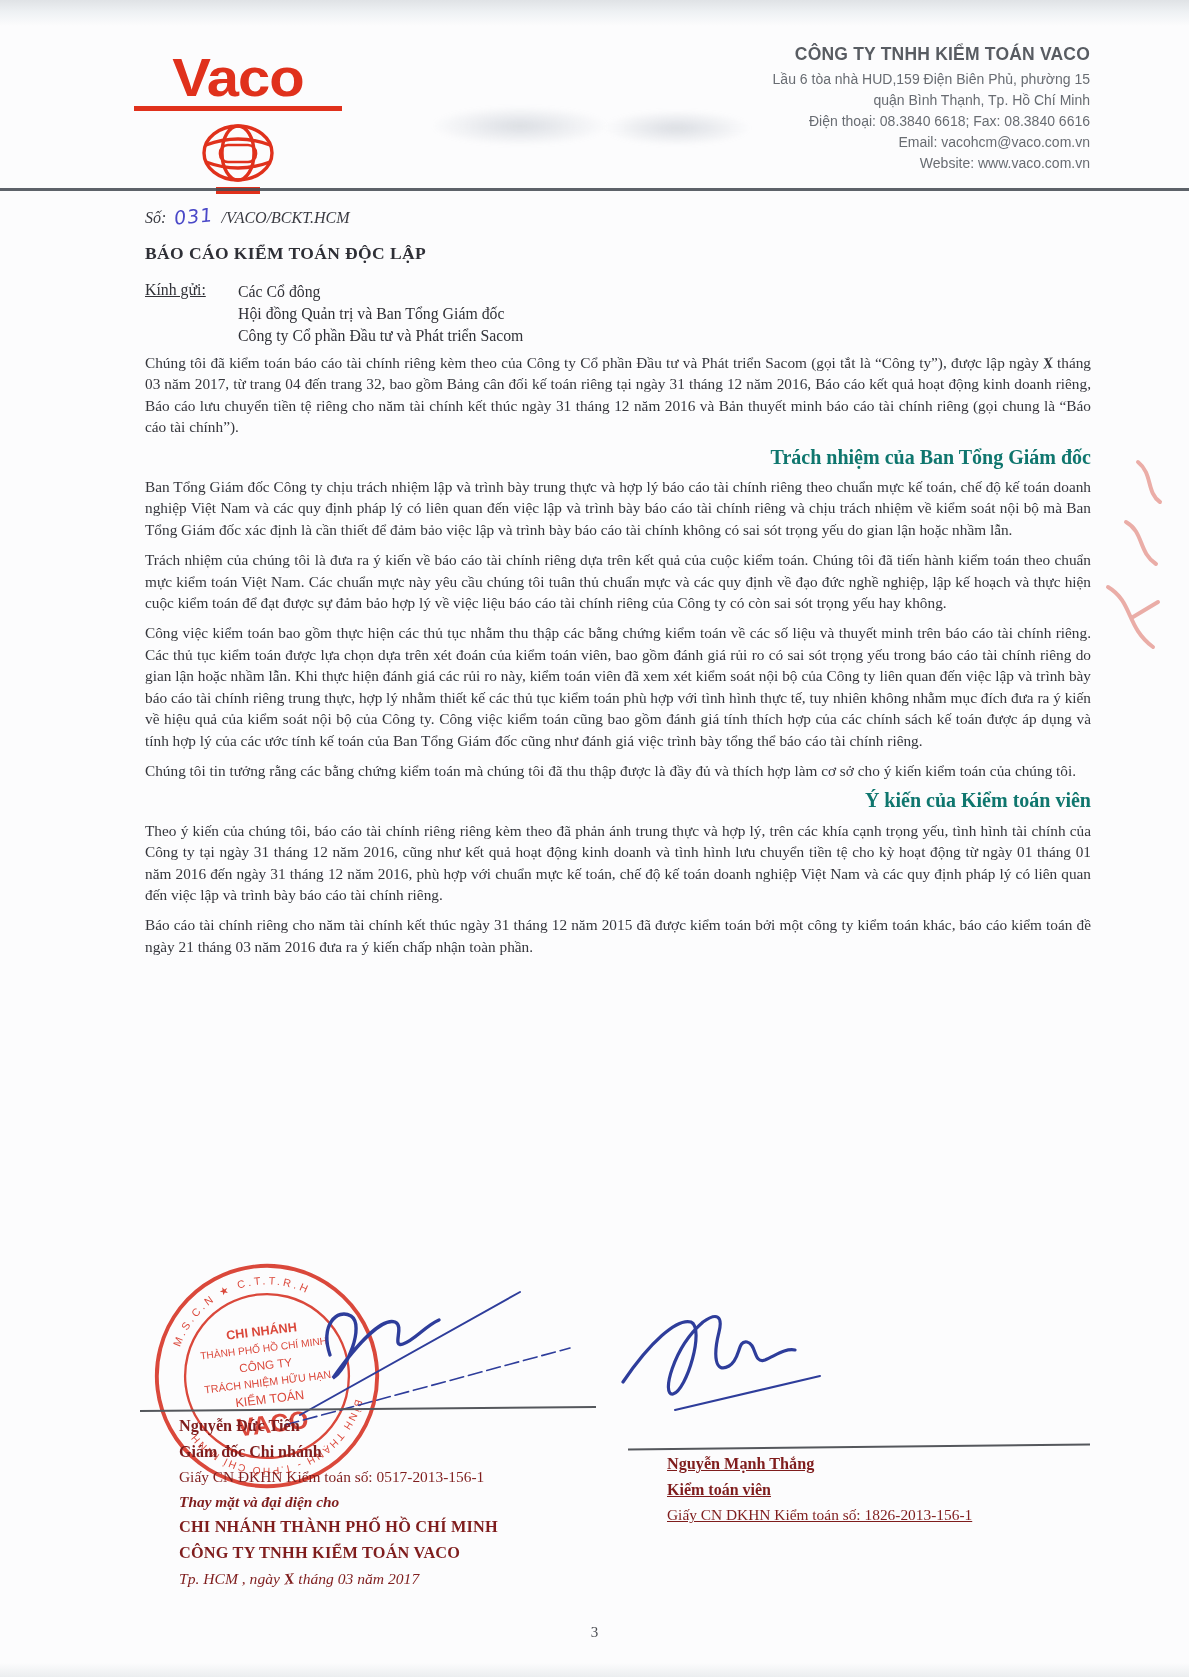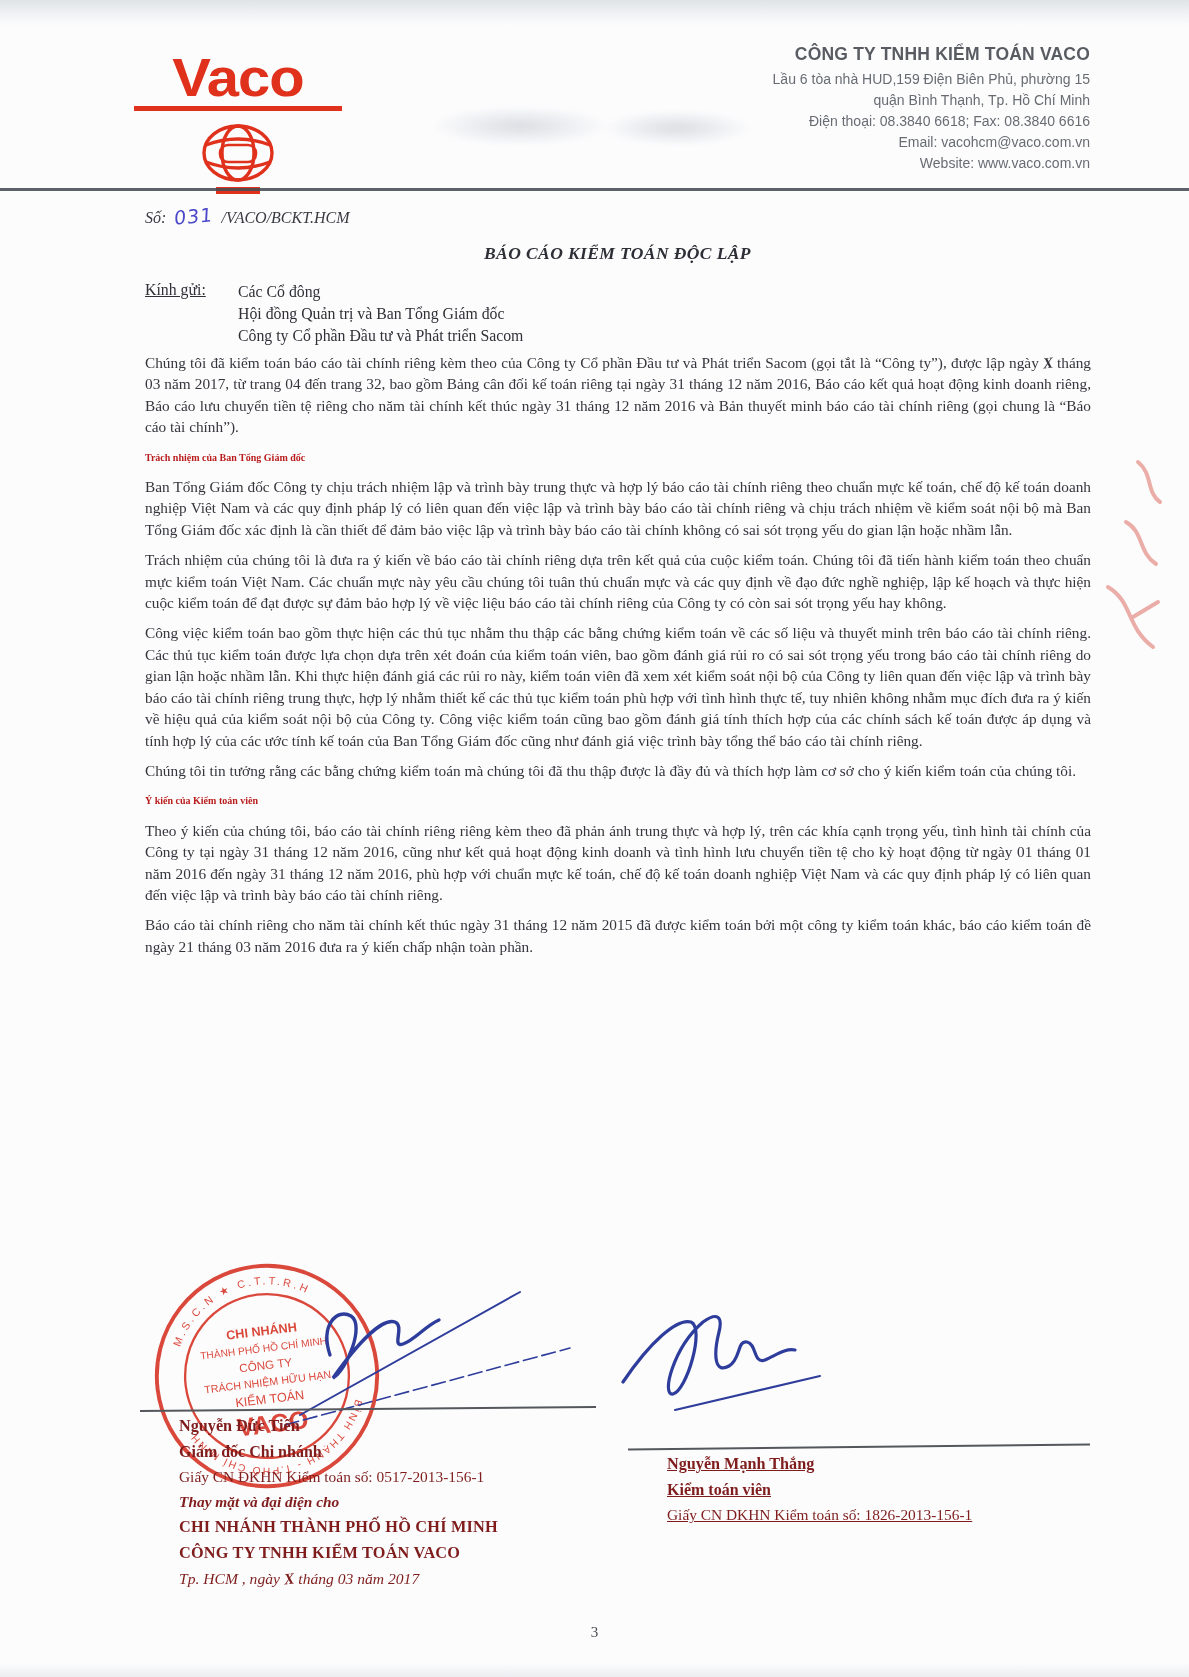--- a/index.html
+++ b/index.html
@@ -39,34 +39,34 @@
   .company-line{font-size:14px; line-height:21px;}
   .divider{position:absolute; left:0; top:188px; width:100%; height:3px; background:#474c54; opacity:.88;}
   
   .ref-line{position:absolute; left:145px; top:205px; font-size:16px; font-style:italic; color:#3a3b42;}
   .hand-ink{
     display:inline-block; font-family:"DejaVu Sans", sans-serif; font-style:normal;
     color:#4a48c8; font-size:19px; transform:rotate(-5deg) skewX(-8deg);
     margin:0 8px; letter-spacing:1px;
   }
   .doc-title{
-    position:absolute; left:145px; top:243px; width:945px; text-align:center;
-    font-size:17.5px; font-weight:bold; letter-spacing:.4px; color:#2e2f36;font-style:italic;
+    position:absolute; left:145px; top:243px; width:945px; 
+    font-size:17.5px; font-weight:bold; letter-spacing:.4px; color:#2e2f36;
   }
   
   .recipients{position:absolute; left:145px; top:281px; display:flex; font-size:15.8px; font-weight:normal; color:#303137;}
   .recipients-label{text-decoration:underline; width:93px; flex:none;}
   .recipients-lines div{line-height:22px;}
   
   .body-flow{
     position:absolute; left:145px; top:352px; width:946px;
     font-size:15.3px; line-height:21.4px; text-align:justify; color:#35363c;
   }
   .body-flow p{margin:0 0 9px 0;}
-  .body-flow h3{font-size:10px; margin:4px 0 8px 0; color:#b91c1c; text-align:left;}
+  .body-flow h3{font-size:20px; margin:4px 0 8px 0; color:#0f766e; text-align:right;}
   .hand-x{display:inline-block; font-style:italic; transform:rotate(-6deg); margin:0 4px; font-weight:bold;}
   
   .sig-zone{position:absolute; left:0; top:1245px; width:1189px; height:400px;}
   .stamp{position:absolute; left:150px; top:14px; width:234px; height:234px; transform:rotate(-7deg); opacity:.92;}
   .sig-svg{position:absolute;}
   .rule{position:absolute; height:2px; background:#54575c;}
   .sig-text{position:absolute; color:#7f1d1d;margin-left:37px;}
   .sig-text .name{font-size:16.2px; font-weight:bold; line-height:25px;}
   .sig-text .role{font-size:16px; font-weight:bold; line-height:25px;}
   .sig-text .license{font-size:15.4px; line-height:25px;}

